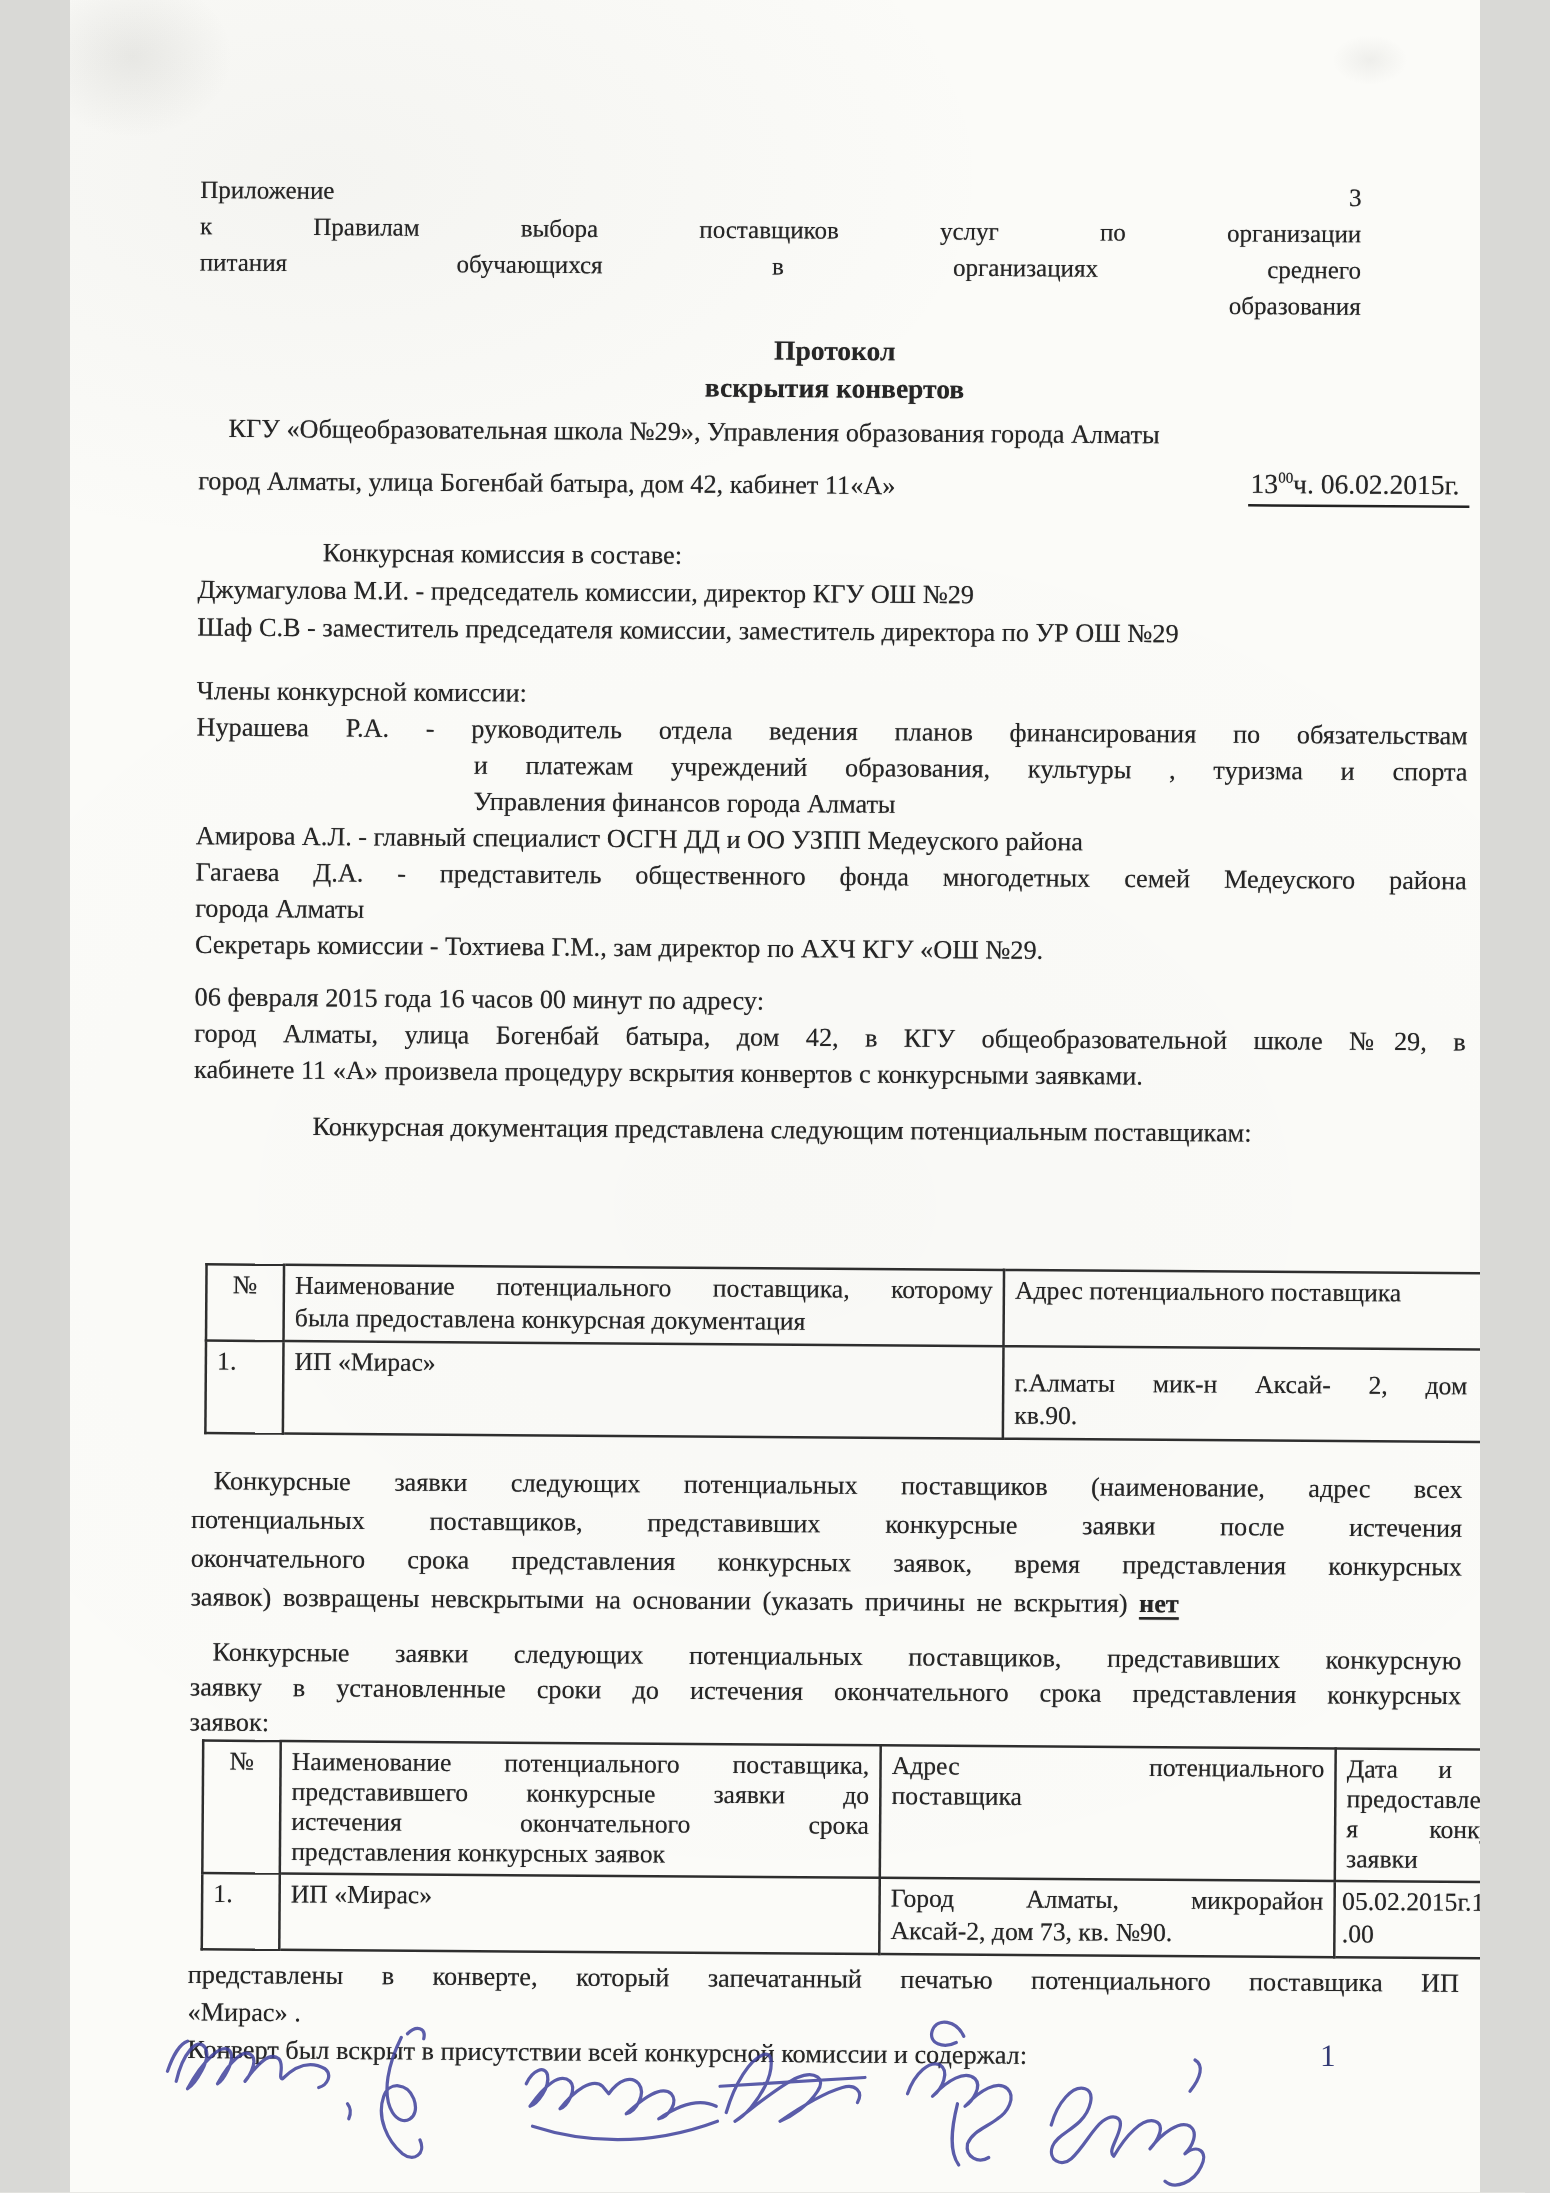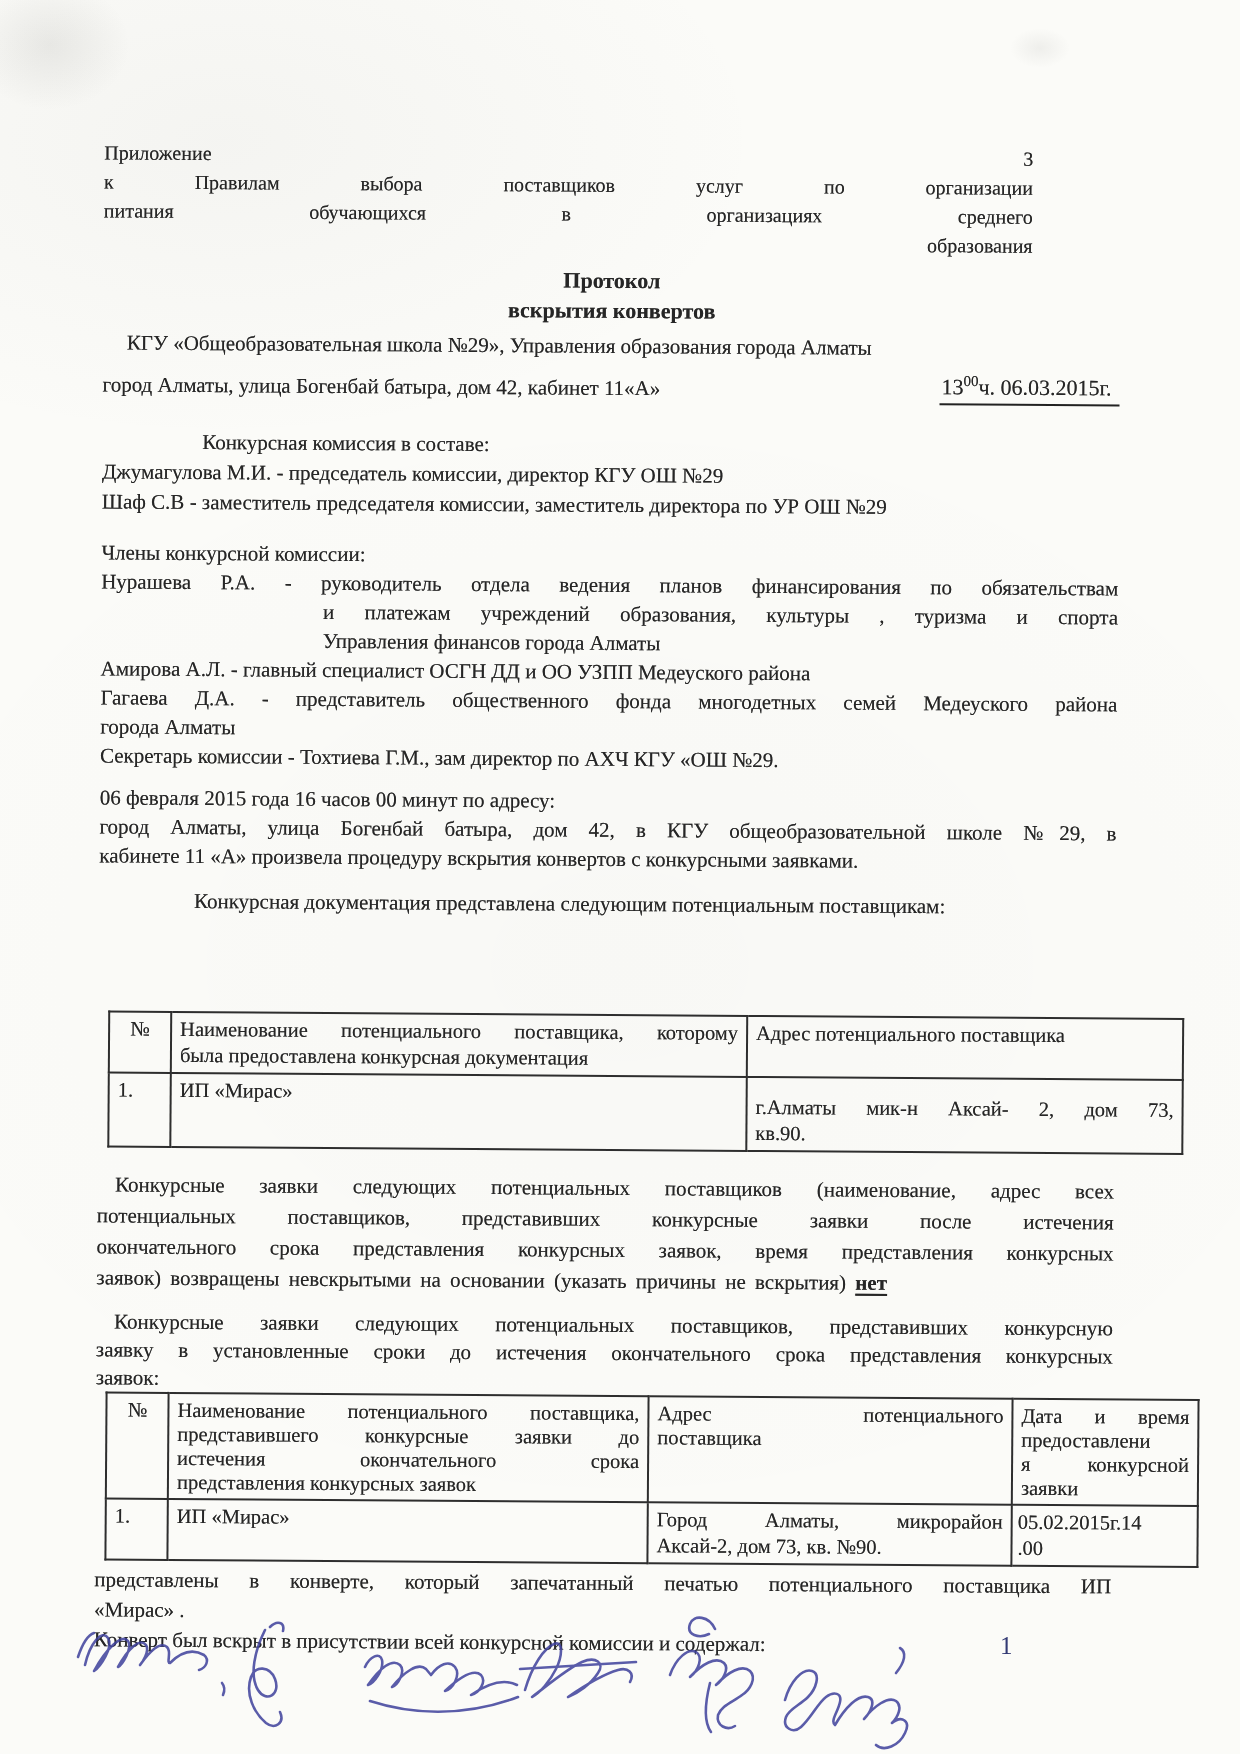--- a/index.html
+++ b/index.html
@@ -1,17 +1,17 @@
 <!DOCTYPE html>
 <html><head>
 <meta charset="utf-8">
 <style>
   html,body{margin:0;padding:0;background:#d9d9d6;}
   .page{
-    position:relative;width:1240px;height:1754px;margin:0 auto;overflow:hidden;
+    position:relative;width:1128px;height:1754px;margin:0 auto;overflow:hidden;
     background:
       radial-gradient(900px 500px at 18% 8%, rgba(120,120,115,0.05), rgba(0,0,0,0) 60%),
       radial-gradient(1200px 900px at 50% 55%, rgba(0,0,0,0.012), rgba(0,0,0,0) 70%),
       #fbfbf8;
     font-family:"Liberation Serif","DejaVu Serif",serif;
     color:#262626;
     text-decoration:underline;
   }
   .artifact{position:absolute;border-radius:50%;pointer-events:none;}
   .artifact.tl{left:-30px;top:-20px;width:160px;height:130px;
@@ -23,21 +23,21 @@
     padding:142px 120px 0 103px;
     transform:rotate(0.4deg);transform-origin:50% 20%;
     font-size:21px;line-height:30px;
     text-shadow:0 0 0.6px rgba(45,45,45,0.65);
   }
   .appendix{margin-right:88px;text-align:right;font-size:20px;line-height:26px;}
   .doc-title{margin-top:8px;text-align:center;font-weight:bold;font-size:22px;line-height:30px;}
   .org{margin-top:5px;margin-left:24px;}
   .venue-row{margin-top:9px;display:flex;justify-content:space-between;align-items:flex-end;}
   .time{border-bottom:2px solid #222;padding:0 8px 1px 2px;font-size:22px;white-space:nowrap;}
-  .time sup{font-size:15px;line-height:0;}
+  .time sup{font-size:12px;line-height:0;}
   .h-indent{margin-top:27px;margin-left:100px;}
   .members-heading{margin-top:21px;}
   .mline{line-height:29px;}
   .ind{margin-left:222px;}
   .jl{text-align:justify;text-align-last:justify;}
   .jlines>div{line-height:29px;}
   .jlines>div:not(:last-child){text-align:justify;text-align-last:justify;}
   .jlines-all>div{text-align:justify;text-align-last:justify;}
   .datetime{margin-top:12px;}
   .docs-line{margin-top:15px;margin-left:95px;}
@@ -92,21 +92,21 @@
 
     <div class="doc-title">
       <div>Протокол</div>
       <div>вскрытия конвертов</div>
     </div>
 
     <div class="org">КГУ «Общеобразовательная школа №29»,  Управления образования города Алматы</div>
 
     <div class="venue-row">
       <span>город Алматы, улица Богенбай батыра, дом 42, кабинет 11«А»</span>
-      <span class="time"><span>13</span><sup>00</sup><span>ч. 06.03.2015г.</span></span>
+      <span class="time"><span>13</span><sup>00</sup><span>ч. 06.02.2015г.</span></span>
     </div>
 
     <div class="h-indent">Конкурсная комиссия в составе:</div>
     <div>Джумагулова М.И. - председатель комиссии, директор КГУ ОШ №29</div>
     <div>Шаф С.В - заместитель председателя комиссии, заместитель директора по УР ОШ №29</div>
 
     <div class="members-heading">Члены конкурсной комиссии:</div>
     <div class="mline jl">Нурашева Р.А. - руководитель отдела ведения планов финансирования по обязательствам</div>
     <div class="mline jl ind">и платежам учреждений образования, культуры , туризма и спорта</div>
     <div class="mline ind">Управления финансов города Алматы</div>

